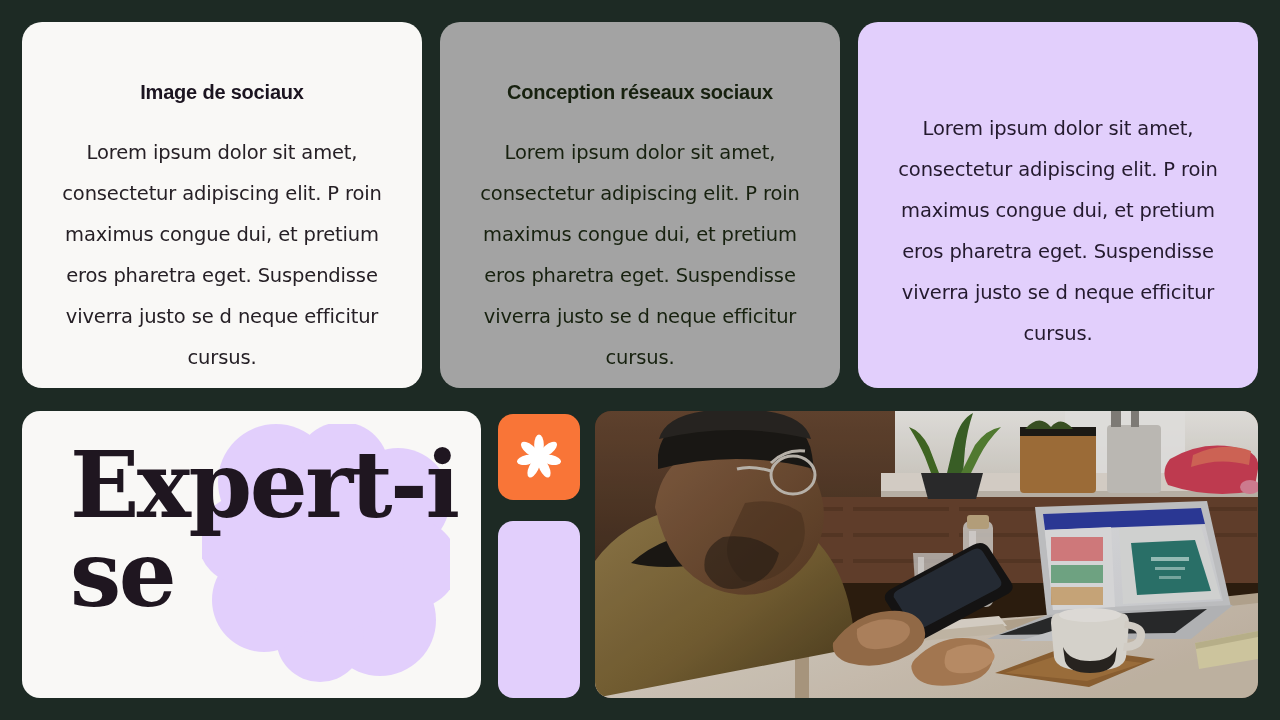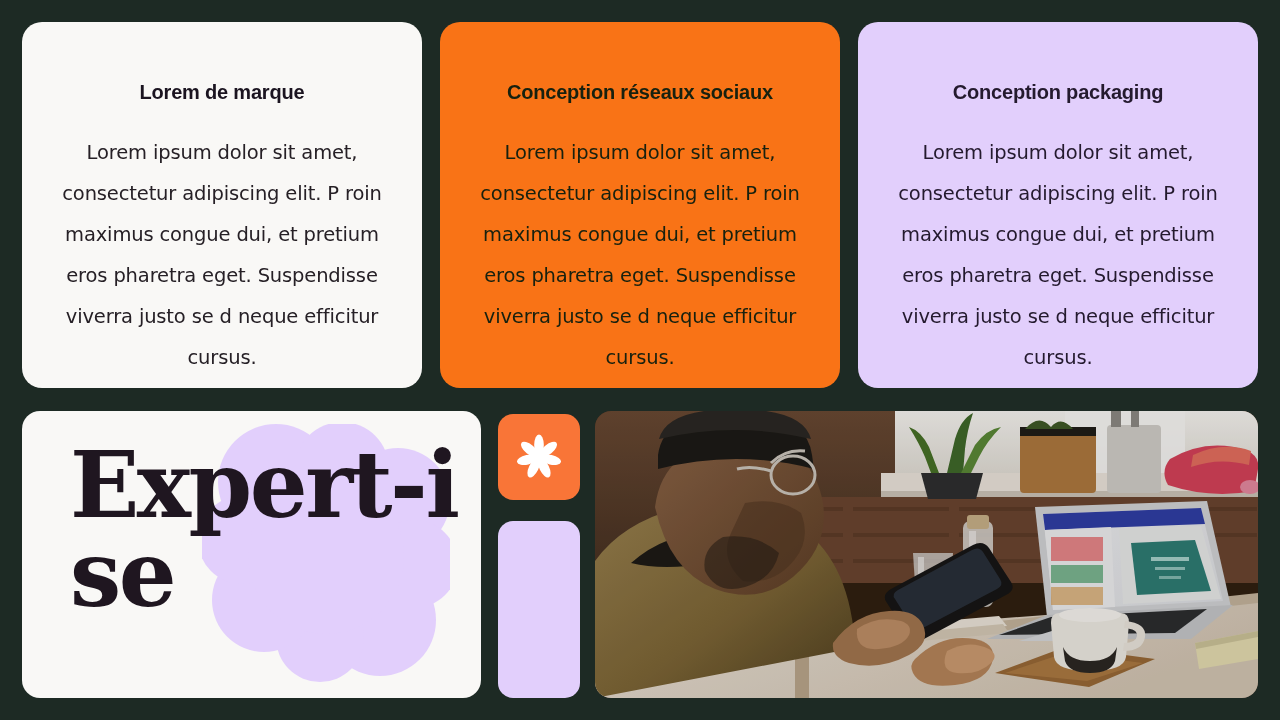--- a/index.html
+++ b/index.html
@@ -54,21 +54,21 @@
     margin-top: 28px;
     font-family: "DejaVu Sans", sans-serif;
     font-size: 19.5px;
     line-height: 41px;
     color: #262026;
     font-weight: 400;
     letter-spacing: -0.15px;
   }
 
   .card.is-light  { background: #f9f8f6; }
-  .card.is-green  { background: #f97316; }
+  .card.is-green  { background: #a3a3a3; }
   .card.is-purple { background: #e2cffc; }
 
   .card.is-green .card-title,
   .card.is-green .card-body  { color: #17210f; }
 
   .card.is-purple .card-title,
   .card.is-purple .card-body { color: #241a2e; }
 
   
   .bottom-row {
@@ -160,31 +160,30 @@
   .photo svg { display: block; width: 100%; height: 100%; }
 </style>
 </head>
 <body>
 
 <div class="page">
 
   <div class="cards-row">
 
     <div class="card is-light">
-      <div class="card-title">Lorem de marque</div>
+      <div class="card-title">Image de sociaux</div>
       <div class="card-body">Lorem ipsum dolor sit amet, consectetur adipiscing elit. P roin maximus congue dui, et pretium eros pharetra eget. Suspendisse viverra justo se d neque efficitur cursus.</div>
     </div>
 
     <div class="card is-green">
       <div class="card-title">Conception réseaux sociaux</div>
       <div class="card-body">Lorem ipsum dolor sit amet, consectetur adipiscing elit. P roin maximus congue dui, et pretium eros pharetra eget. Suspendisse viverra justo se d neque efficitur cursus.</div>
     </div>
 
     <div class="card is-purple">
-      <div class="card-title">Conception packaging</div>
       <div class="card-body">Lorem ipsum dolor sit amet, consectetur adipiscing elit. P roin maximus congue dui, et pretium eros pharetra eget. Suspendisse viverra justo se d neque efficitur cursus.</div>
     </div>
 
   </div>
 
   <div class="bottom-row">
 
     <div class="expertise-panel">
 
       <svg class="blob" viewBox="0 0 248 258">

